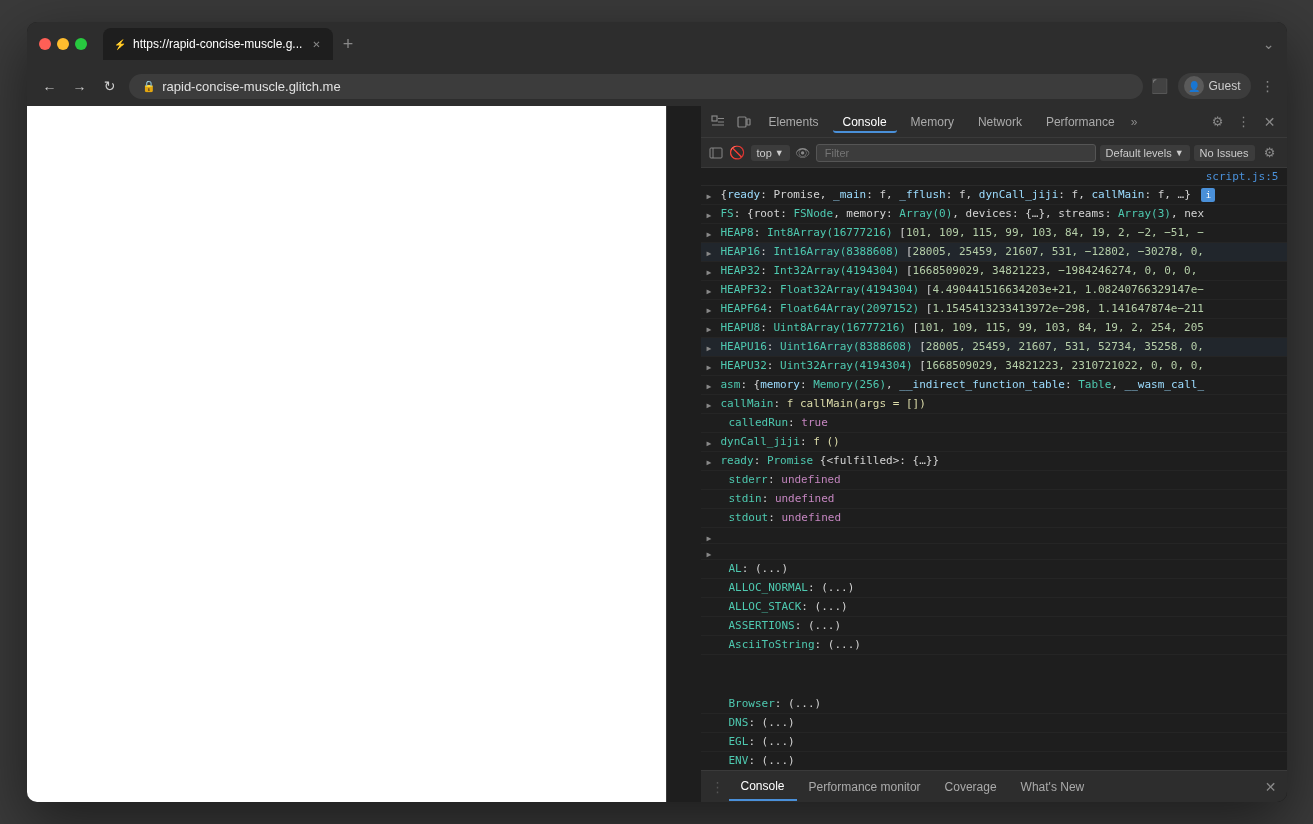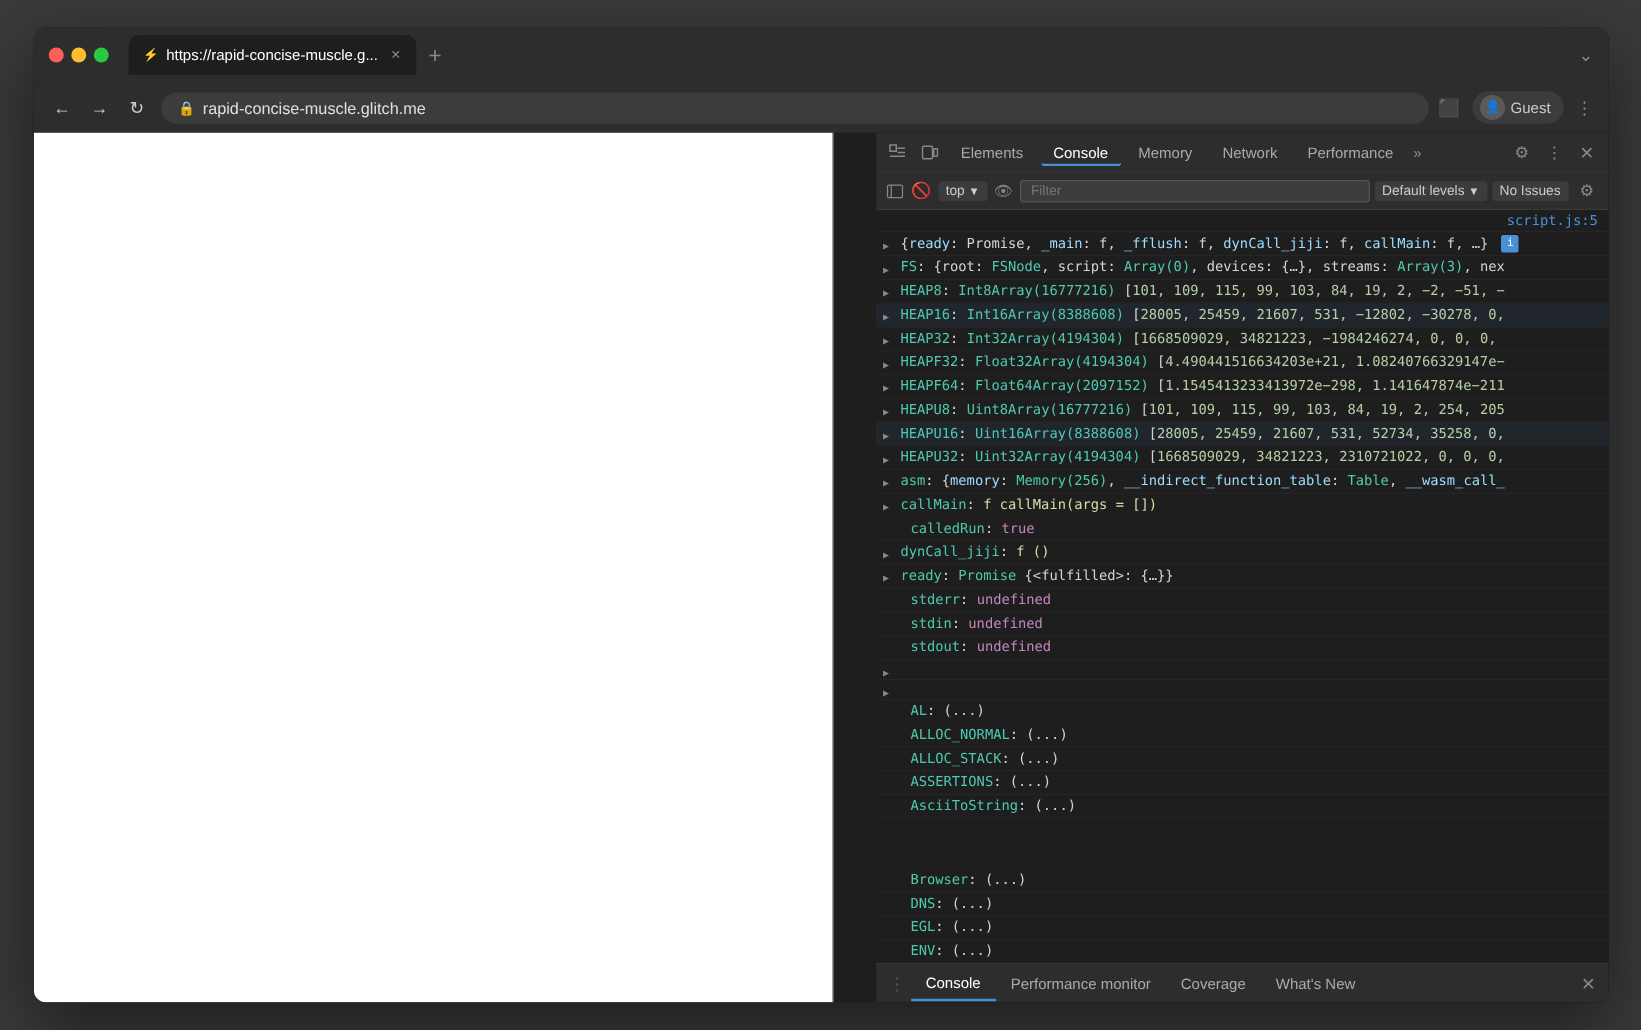--- a/index.html
+++ b/index.html
@@ -483,21 +483,21 @@
           <span class="expand-arrow">▶</span>
           <span class="console-line-content">
             <span class="key-white">{</span><span class="key-blue">ready</span><span class="key-white">: Promise, </span><span class="key-blue">_main</span><span class="key-white">: f, </span><span class="key-blue">_fflush</span><span class="key-white">: f, </span><span class="key-blue">dynCall_jiji</span><span class="key-white">: f, </span><span class="key-blue">callMain</span><span class="key-white">: f, …}</span>
             <span style="display:inline-block; width:14px; height:14px; background:#4a90d9; border-radius:2px; vertical-align:middle; margin-left:4px; font-size:9px; color:white; text-align:center; line-height:14px;">i</span>
           </span>
         </div>
 
         <div class="console-line">
           <span class="expand-arrow">▶</span>
           <span class="console-line-content">
-            <span class="key-teal">FS</span><span class="key-white">: {</span><span class="key-white">root</span><span class="key-white">: </span><span class="val-cyan">FSNode</span><span class="key-white">, script: </span><span class="val-cyan">Array(0)</span><span class="key-white">, devices: {…}, streams: </span><span class="val-cyan">Array(3)</span><span class="key-white">, nex</span>
+            <span class="key-teal">FS</span><span class="key-white">: {</span><span class="key-white">root</span><span class="key-white">: </span><span class="val-cyan">FSNode</span><span class="key-white">, memory: </span><span class="val-cyan">Array(0)</span><span class="key-white">, devices: {…}, streams: </span><span class="val-cyan">Array(3)</span><span class="key-white">, nex</span>
           </span>
         </div>
 
         <div class="console-line">
           <span class="expand-arrow">▶</span>
           <span class="console-line-content">
             <span class="key-teal">HEAP8</span><span class="key-white">: </span><span class="val-cyan">Int8Array(16777216)</span><span class="key-white"> [</span><span class="val-number">101, 109, 115, 99, 103, 84, 19, 2, −2, −51, −</span>
           </span>
         </div>
 
@@ -578,21 +578,21 @@
         </div>
 
         <div class="console-line">
           <span class="expand-arrow">▶</span>
           <span class="console-line-content">
             <span class="key-teal">ready</span><span class="key-white">: </span><span class="val-cyan">Promise</span><span class="key-white"> {&lt;fulfilled&gt;: {…}}</span>
           </span>
         </div>
 
         <div class="console-line">
-          <span class="console-line-content" style="padding-left:8px;">
+          <span class="console-line-content" style="padding-left:8px;font-family:Liberation Mono, monospace;">
             <span class="key-teal">stderr</span><span class="key-white">: </span><span class="val-purple">undefined</span>
           </span>
         </div>
 
         <div class="console-line">
           <span class="console-line-content" style="padding-left:8px;">
             <span class="key-teal">stdin</span><span class="key-white">: </span><span class="val-purple">undefined</span>
           </span>
         </div>
 

